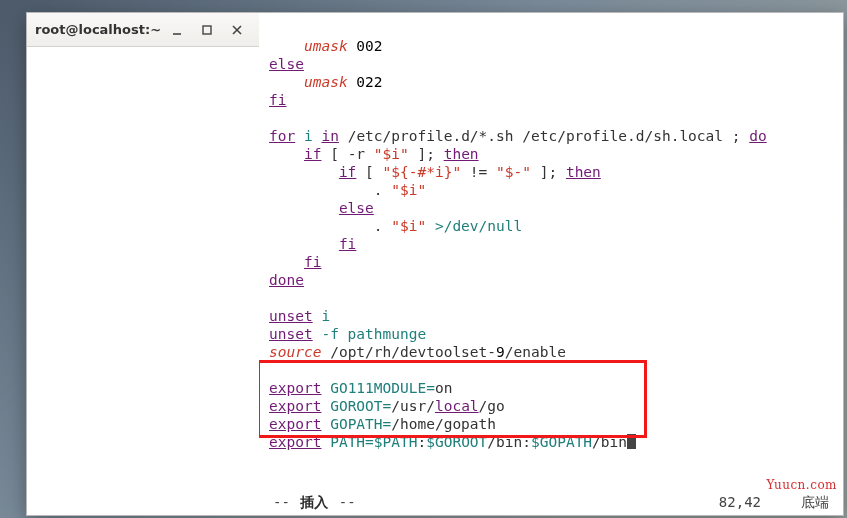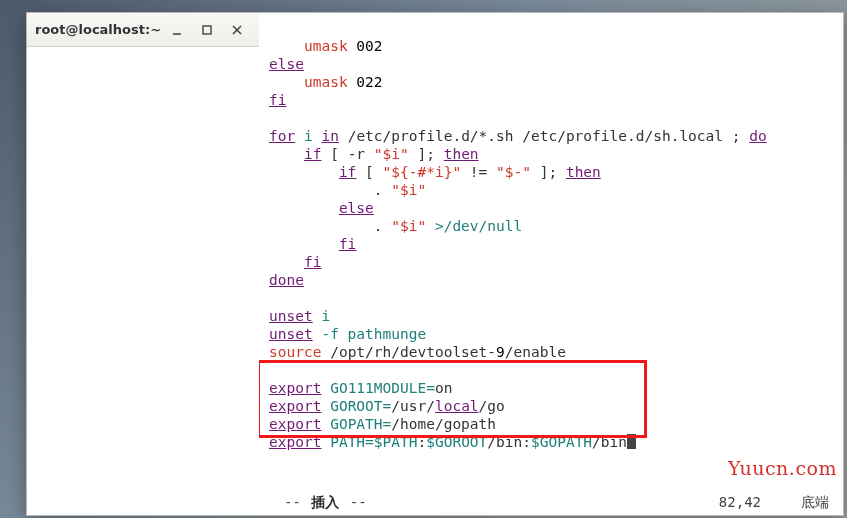--- a/index.html
+++ b/index.html
@@ -54,50 +54,50 @@
   .mitem { padding: 3px 10px; border-radius: 3px; }
   .content {
     flex: 1; position: relative;
     padding: 6px 10px 2px 10px;
     font-size: 14.5px; line-height: 18px;
     white-space: pre;
     color: #333;
     overflow: hidden;
   }
   .codearea { position: absolute; left: 10px; top: 6px; }
-  .hl-red { color: #cc3a2a; }
+  .hl-red { color: #cc3a2a; font-style: italic; }
   .hl-orange { color: #701a75; text-decoration: underline; }
   .hl-teal { color: #1f7f7a; }
   .hl-num { color: #000000; }
   .hl-str { color: #cc3a2a; }
   .hl-black { color: #333; }
   .cursor {
     display: inline-block; width: 9px; height: 15px;
     background: #444; vertical-align: -2px;
   }
   .redbox {
     position: absolute;
     border: 3px solid #f01818;
     pointer-events: none;
   }
   .statusbar {
-    position: absolute; left: 11px; right: 0; bottom: 0;
+    position: absolute; left: 0; right: 0; bottom: 0;
     display: flex; justify-content: space-between; align-items: flex-end;
     padding: 0 14px 4px 14px;
     font-size: 14px; color: #444;
   }
   .statusbar .ins {
     background: #fff; padding: 0 2px;
     font-weight: 700; color: #2c2c2c;
   }
   .statusbar .right { display: flex; gap: 40px; }
   .watermark {
-    position: absolute; right: 6px; bottom: 38px;
+    position: absolute; right: 6px; bottom: 21px;
     font-family: "DejaVu Serif", Georgia, serif;
-    color: #d52f2f; font-size: 19px; letter-spacing: .5px;
+    color: #d52f2f; font-size: 12px; letter-spacing: .5px;
   }
 </style>
 </head>
 <body>
 
 <div class="desktop">
   <div class="window">
     <div class="titlebar">
       <div class="ttitle">root@localhost:~</div>
       <div class="winbtn">

